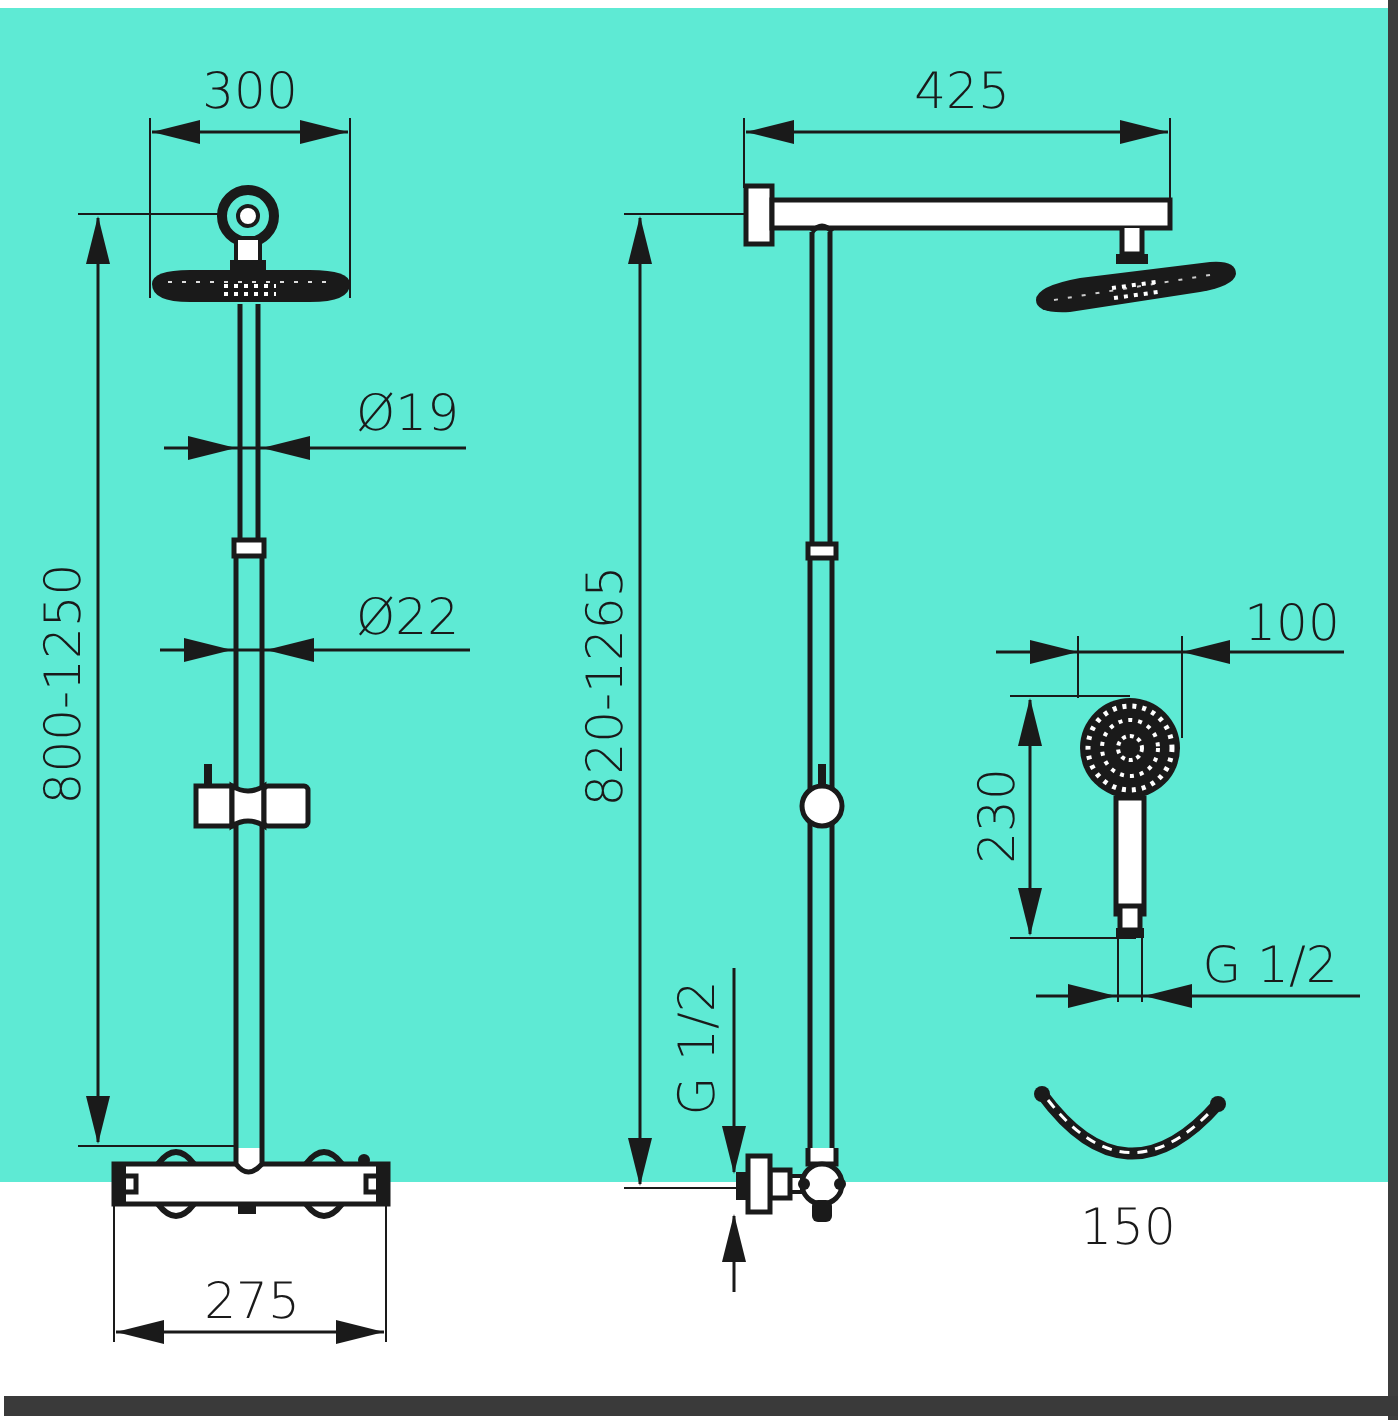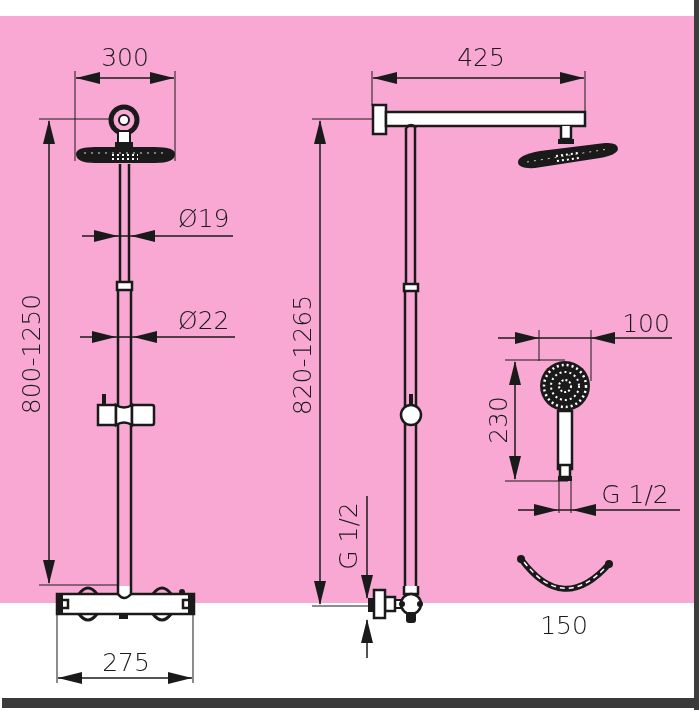--- a/index.html
+++ b/index.html
@@ -1,17 +1,17 @@
 <!DOCTYPE html>
 <html><head>
 <meta charset="utf-8">
 <style>
   html, body { margin:0; padding:0; background:#ffffff; }
   body { width:699px; height:710px; position:relative; overflow:hidden; font-family:"DejaVu Sans Condensed","DejaVu Sans", sans-serif; }
-  #canvas { position:absolute; left:0; top:16px; width:699px; height:587px; background:#f9a8d4; }
+  #canvas { position:absolute; left:0; top:4px; width:699px; height:587px; background:#5eead4; }
   svg { position:absolute; left:0; top:0; }
   .dim-text { font-family:"DejaVu Sans", sans-serif; font-size:25px; fill:#1a1a1a; font-weight:300; }
   .frame-right { position:absolute; left:694px; top:0; width:5px; height:710px; background:#3d3d3d; }
   .frame-bottom { position:absolute; left:2px; top:698px; width:697px; height:10px; background:#3a3a3a; }
 </style>
 </head>
 <body>
 
 <div id="canvas">
 <svg width="699" height="710" viewBox="0 0 699 710">

